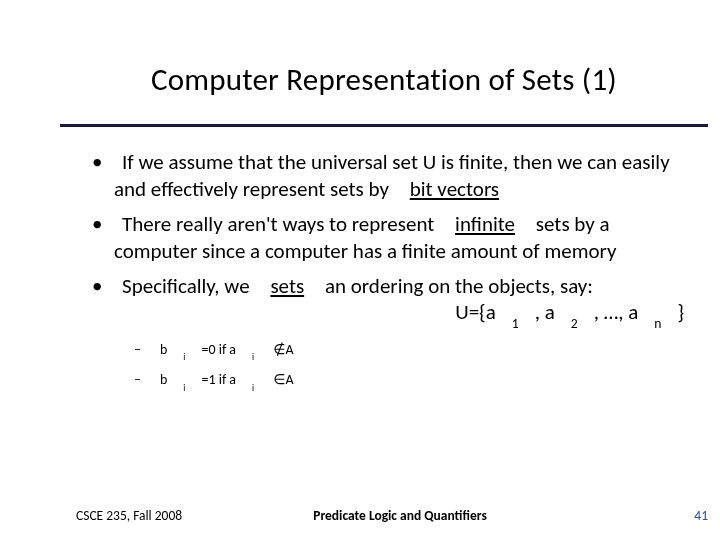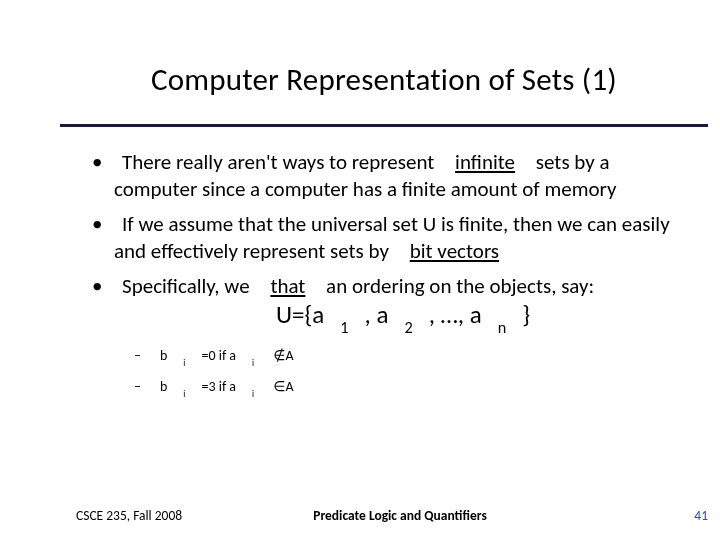--- a/index.html
+++ b/index.html
@@ -5,21 +5,21 @@
   * { margin: 8px; padding: 0; box-sizing: border-box; }
   html, body { width: 720px; height: 540px; font-family: Calibri, "Segoe UI", Arial, sans-serif; background: #fff; color: #000; }
   .slide { width: 720px; height: 540px; position: relative; padding: 14px 36px 0 36px; }
   .title-wrap { text-align: center; padding: 6px 0 10px 0; }
   .title { font-size: 31px; font-weight: 400; letter-spacing: 0.2px; }
   .rule { border: none; border-top: 3px solid #1a1a3c; margin: 4px 0 22px 0; }
   .bullets { list-style: none; padding-left: 22px; }
   .bullets > li { position: relative; font-size: 21px; line-height: 1.28; padding-left: 16px; margin-bottom: 4px; }
   .bullets > li::before { content: "•"; position: absolute; left: -6px; top: 0; font-size: 21px; }
   .under { text-decoration: underline; }
-  .formula { text-align: center; font-size: 25px; margin: 0; line-height: 1.28; }
+  .formula { text-align: right; font-size: 21px; margin: 0; line-height: 1.28; }
   sub { font-size: 0.65em; position: relative; top: 0.25em; }
   .sub-bullets { list-style: none; padding-left: 58px; margin-top: 10px; }
   .sub-bullets > li { position: relative; font-size: 14px; line-height: 1.5; padding-left: 18px; }
   .sub-bullets > li::before { content: "–"; position: absolute; left: 0; top: 0; }
   .footer { position: absolute; bottom: 24px; left: 0; width: 720px; padding: 0 36px; display: flex; justify-content: space-between; align-items: baseline; font-size: 13.5px; }
   .footer .left { font-weight: 400; }
   .footer .center { font-weight: 700; position: absolute; left: 50%; transform: translateX(-50%); }
   .footer .right { color: #1d4ed8; }
 </style>
 </head>
@@ -27,39 +27,39 @@
 
 <div class="slide">
 
   <div class="title-wrap">
     <div class="title">Computer Representation of Sets (1)</div>
   </div>
   <hr class="rule">
 
   <ul class="bullets">
     <li>
+      <span>If we assume that the universal set U is finite, then we can easily and effectively represent sets by </span><span class="under">bit vectors</span>
+    </li>
+    <li>
       <span>There really aren't ways to represent </span><span class="under">infinite</span><span> sets by a computer since a computer has a finite amount of memory</span>
     </li>
     <li>
-      <span>If we assume that the universal set U is finite, then we can easily and effectively represent sets by </span><span class="under">bit vectors</span>
-    </li>
-    <li>
-      <span>Specifically, we </span><span class="under">that</span><span> an ordering on the objects, say:</span>
+      <span>Specifically, we </span><span class="under">sets</span><span> an ordering on the objects, say:</span>
       <div class="formula">
         <span>U={a</span><sub>1</sub><span>, a</span><sub>2</sub><span>, …, a</span><sub>n</sub><span>}</span>
       </div>
     </li>
   </ul>
 
   <ul class="sub-bullets">
     <li>
       <span>b</span><sub>i</sub><span>=0 if a</span><sub>i</sub><span> ∉A</span>
     </li>
     <li>
-      <span>b</span><sub>i</sub><span>=3 if a</span><sub>i</sub><span> ∈A</span>
+      <span>b</span><sub>i</sub><span>=1 if a</span><sub>i</sub><span> ∈A</span>
     </li>
   </ul>
 
   <div class="footer">
     <span class="left">CSCE 235, Fall 2008</span>
     <span class="center">Predicate Logic and Quantifiers</span>
     <span class="right">41</span>
   </div>
 
 </div>

